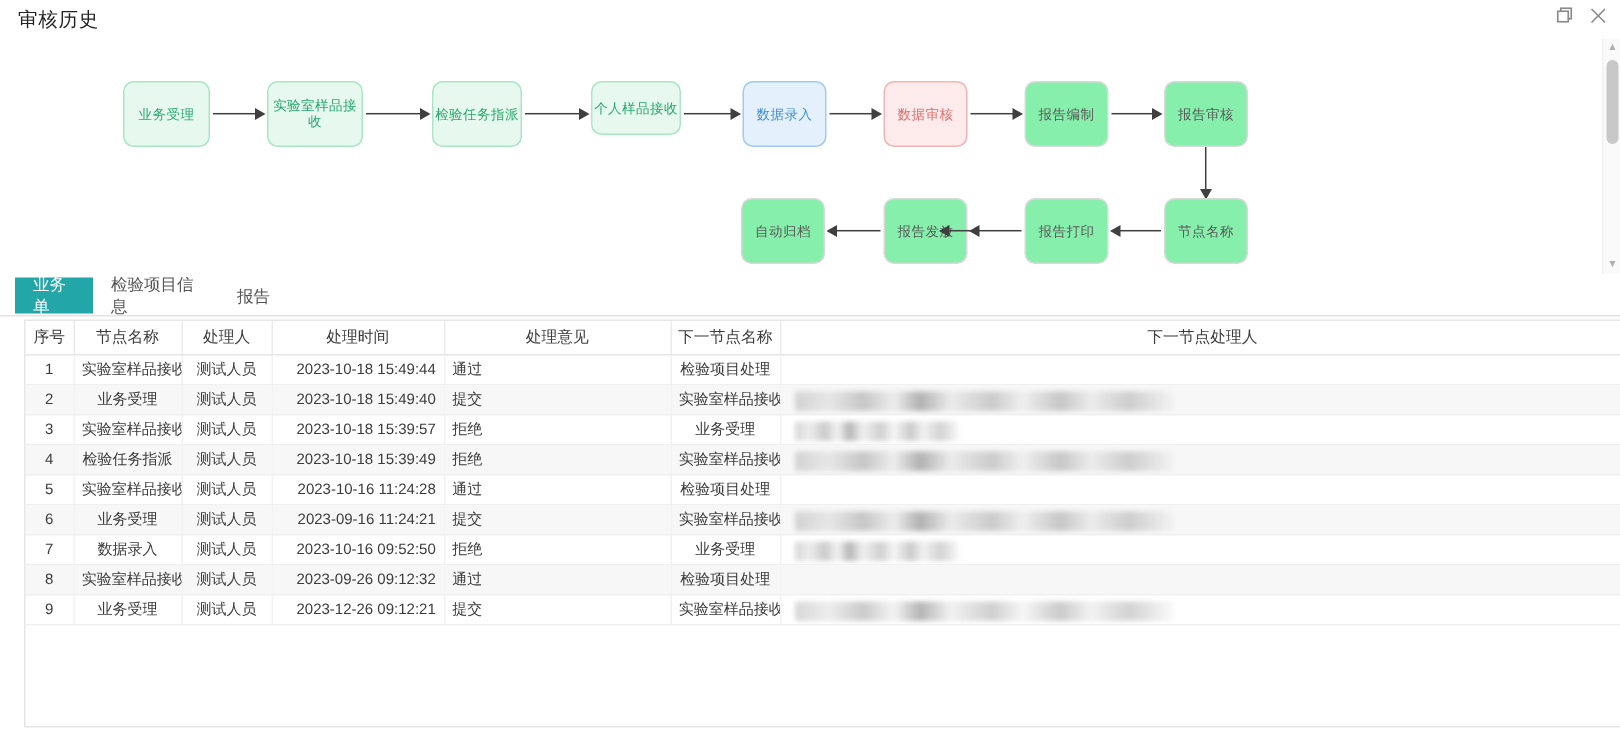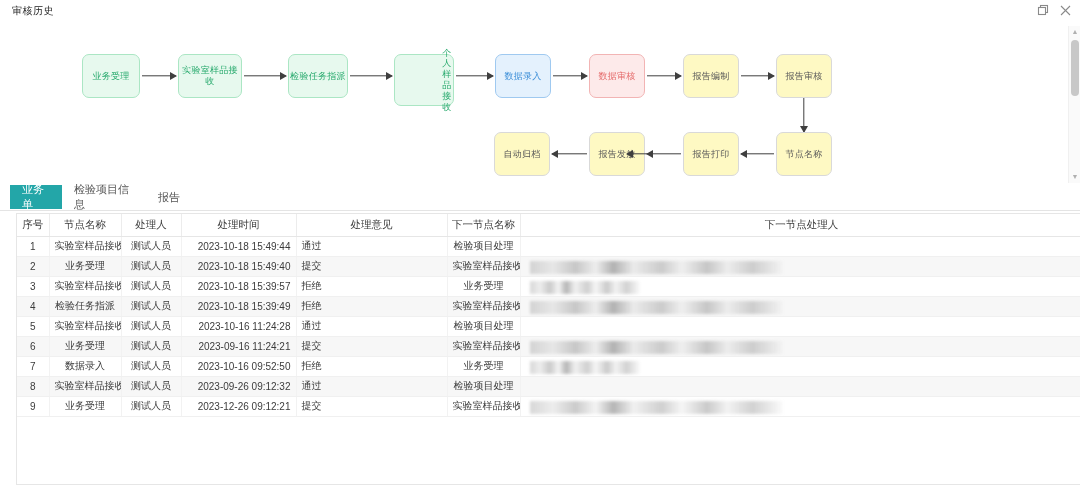--- a/index.html
+++ b/index.html
@@ -15,21 +15,21 @@
     width: 1080px; height: 492px;
     background: #ffffff;
   }
 
   
   .titlebar {
     position: absolute; left: 0; top: 0; width: 1080px; height: 26px;
   }
   .titlebar .title {
     position: absolute; left: 12px; top: 4px;
-    font-size: 10px; color: #222; letter-spacing: 0.5px;
+    font-size: 13px; color: #222; letter-spacing: 0.5px;
   }
   .winbtns {
     position: absolute; right: 8px; top: 4px;
     display: flex; gap: 9px; align-items: center;
   }
   .winbtn { width: 13px; height: 13px; position: relative; cursor: pointer; }
   .ic-restore svg, .ic-close svg { display:block; }
 
   
   .flowpanel {
@@ -37,21 +37,21 @@
     background: #ffffff;
     overflow: hidden;
   }
   .flowcanvas {
     position: absolute; left: 0; top: 0; width: 1068px; height: 157px;
   }
   .node {
     position: absolute;
     border-radius: 7px;
     border: 1px solid #d9d9d9;
-    background: #fef9c3;
+    background: #86efac;
     display: flex; align-items: center; justify-content: center;
     font-size: 9px;
     color: #595959;
     letter-spacing: .3px;
     text-align: center;
     line-height: 1.2;
   }
   .node.green { background: #e7f9ee; border-color: #abe6c4; color: #26a96c; }
   .node.blue  { background: #e4f1fd; border-color: #9fc9f0; color: #3d8fd8; }
   .node.red   { background: #fdeaea; border-color: #f2b4b4; color: #e56a6a; justify-content: center; }
@@ -199,21 +199,21 @@
 
       <div class="node green" style="left:82px;  top:28px; width:58px; height:44px;">
           <span>业务受理</span>
         </div>
       <div class="node green" style="left:178px; top:28px; width:64px; height:44px;">
           <span>实验室样品接收</span>
         </div>
       <div class="node green" style="left:288px; top:28px; width:60px; height:44px;">
           <span>检验任务指派</span>
         </div>
-      <div class="node green" style="left:394px; top:28px; width:60px; height:52px;padding-left:46px;">
+      <div class="node green" style="left:394px; top:28px; width:60px; height:36px;">
           <span>个人样品接收</span>
         </div>
       <div class="node blue" style="left:495px; top:28px; width:56px; height:44px;">
           <span>数据录入</span>
         </div>
       <div class="node red" style="left:589px; top:28px; width:56px; height:44px;">
           <span>数据审核</span>
         </div>
       <div class="node" style="left:683px; top:28px; width:56px; height:44px;">
           <span>报告编制</span>

